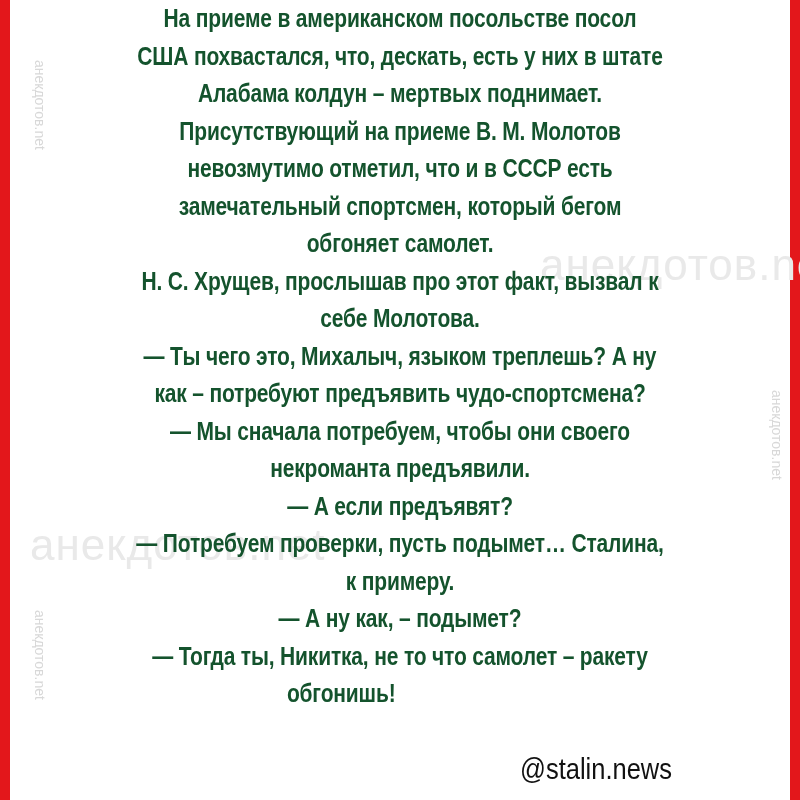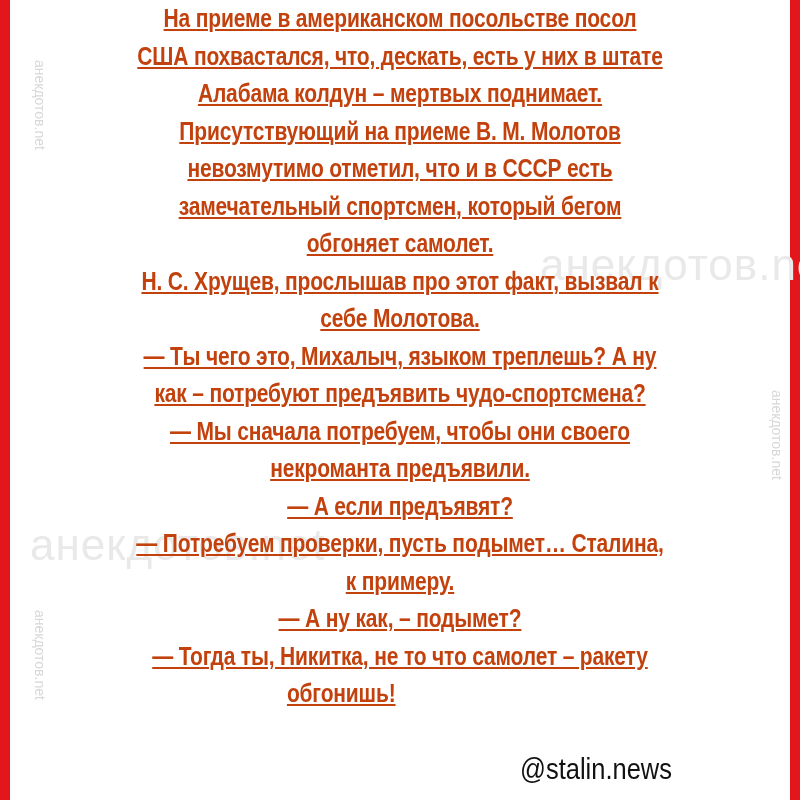--- a/index.html
+++ b/index.html
@@ -7,21 +7,21 @@
       width: 800px; height: 800px; position: relative; overflow: hidden;
       background: #ffffff;
       font-family: "Liberation Sans", sans-serif;
     }
     .bar-left { position: absolute; left: 0; top: 0; width: 10px; height: 800px; background: #e3171b; }
     .bar-right { position: absolute; right: 0; top: 0; width: 10px; height: 800px; background: #e3171b; }
     .wm { position: absolute; color: #e9e9e9; font-size: 44px; font-family: "Liberation Sans", sans-serif; font-weight: 300; white-space: nowrap; letter-spacing: 1px; }
     .wm-v { position: absolute; color: #d8d8d8; font-size: 14px; white-space: nowrap; transform-origin: left top; transform: rotate(90deg); }
     .joke {
       position: absolute; left: 10px; right: 10px; top: 0;
-      text-align: center; color: #c2410c; text-decoration: underline;
+      text-align: center; color: #14532d;
     }
     .line {
       display: block; font-weight: bold; font-size: 25px;
       line-height: 37.5px; height: 37.5px;
       transform: scaleX(0.84); transform-origin: center;
       white-space: nowrap; letter-spacing: -0.2px;
     }
     .signature {
       position: absolute; left: 520px; top: 752px;
       font-size: 30px; color: #111111; transform: scaleX(0.85); transform-origin: left;

